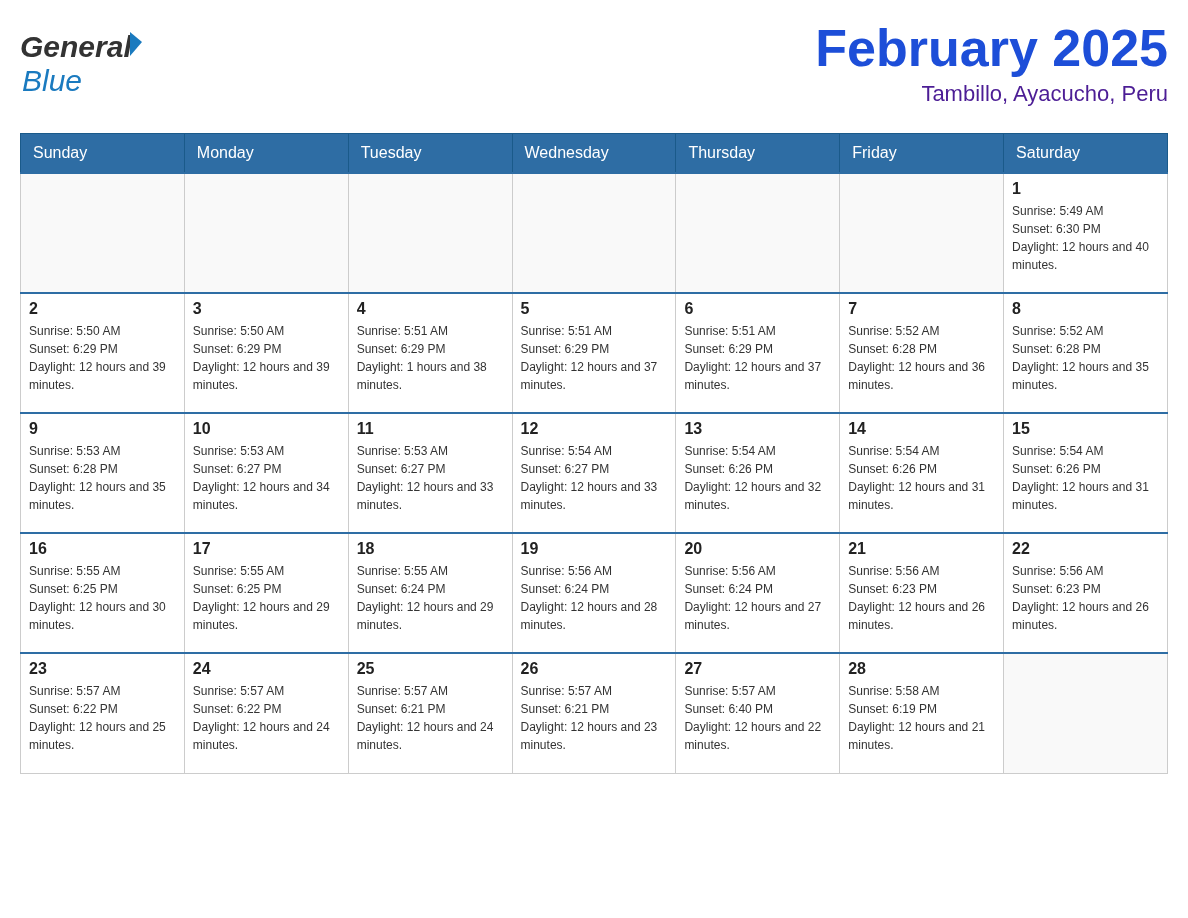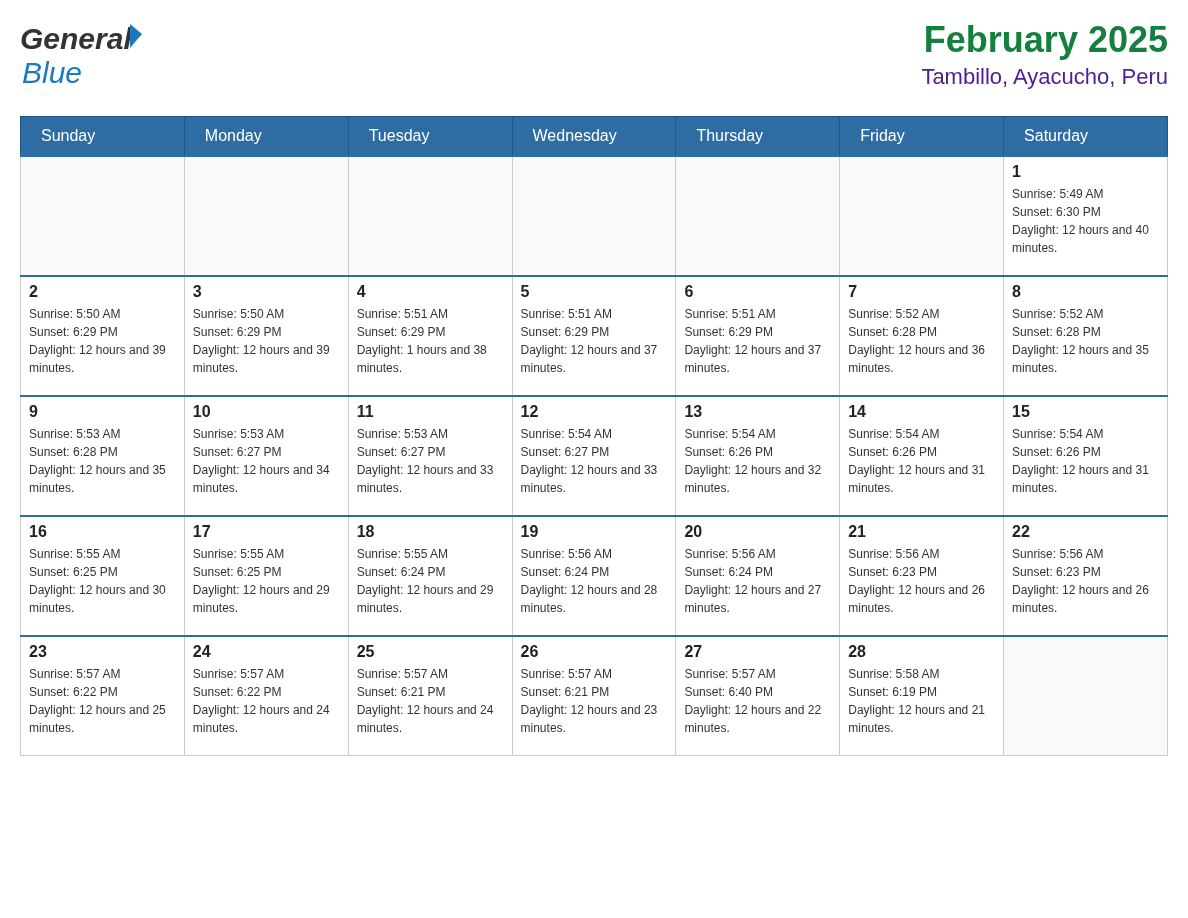--- a/index.html
+++ b/index.html
@@ -6,46 +6,46 @@
     body {
       font-family: Arial, sans-serif;
       background: #fff;
       padding: 20px;
       width: 1188px;
       min-height: 918px;
     }
     .header {
       display: flex;
       justify-content: space-between;
-      align-items: flex-end;
+      align-items: center;
       margin-bottom: 26px;
     }
     .title-section {
       text-align: right;
     }
     .month-title {
-      font-size: 36px;
+      font-size: 52px;
       font-weight: bold;
-      color: #15803d;
+      color: #1d4ed8;
       line-height: 1.1;
     }
     .location {
       font-size: 22px;
       color: #4c1d95;
       margin-top: 4px;
     }
     .calendar {
       width: 100%;
       border-collapse: collapse;
       margin-top: 10px;
     }
     .calendar th {
       background-color: #2e6da4;
       color: #fff;
-      padding: 10px 20px;
+      padding: 10px 12px;
       font-size: 16px;
       font-weight: normal;
       text-align: left;
       border: 1px solid #1a5a8a;
     }
     .calendar td {
       vertical-align: top;
       padding: 6px 8px;
       border: 1px solid #ccc;
       width: 14.28%;

